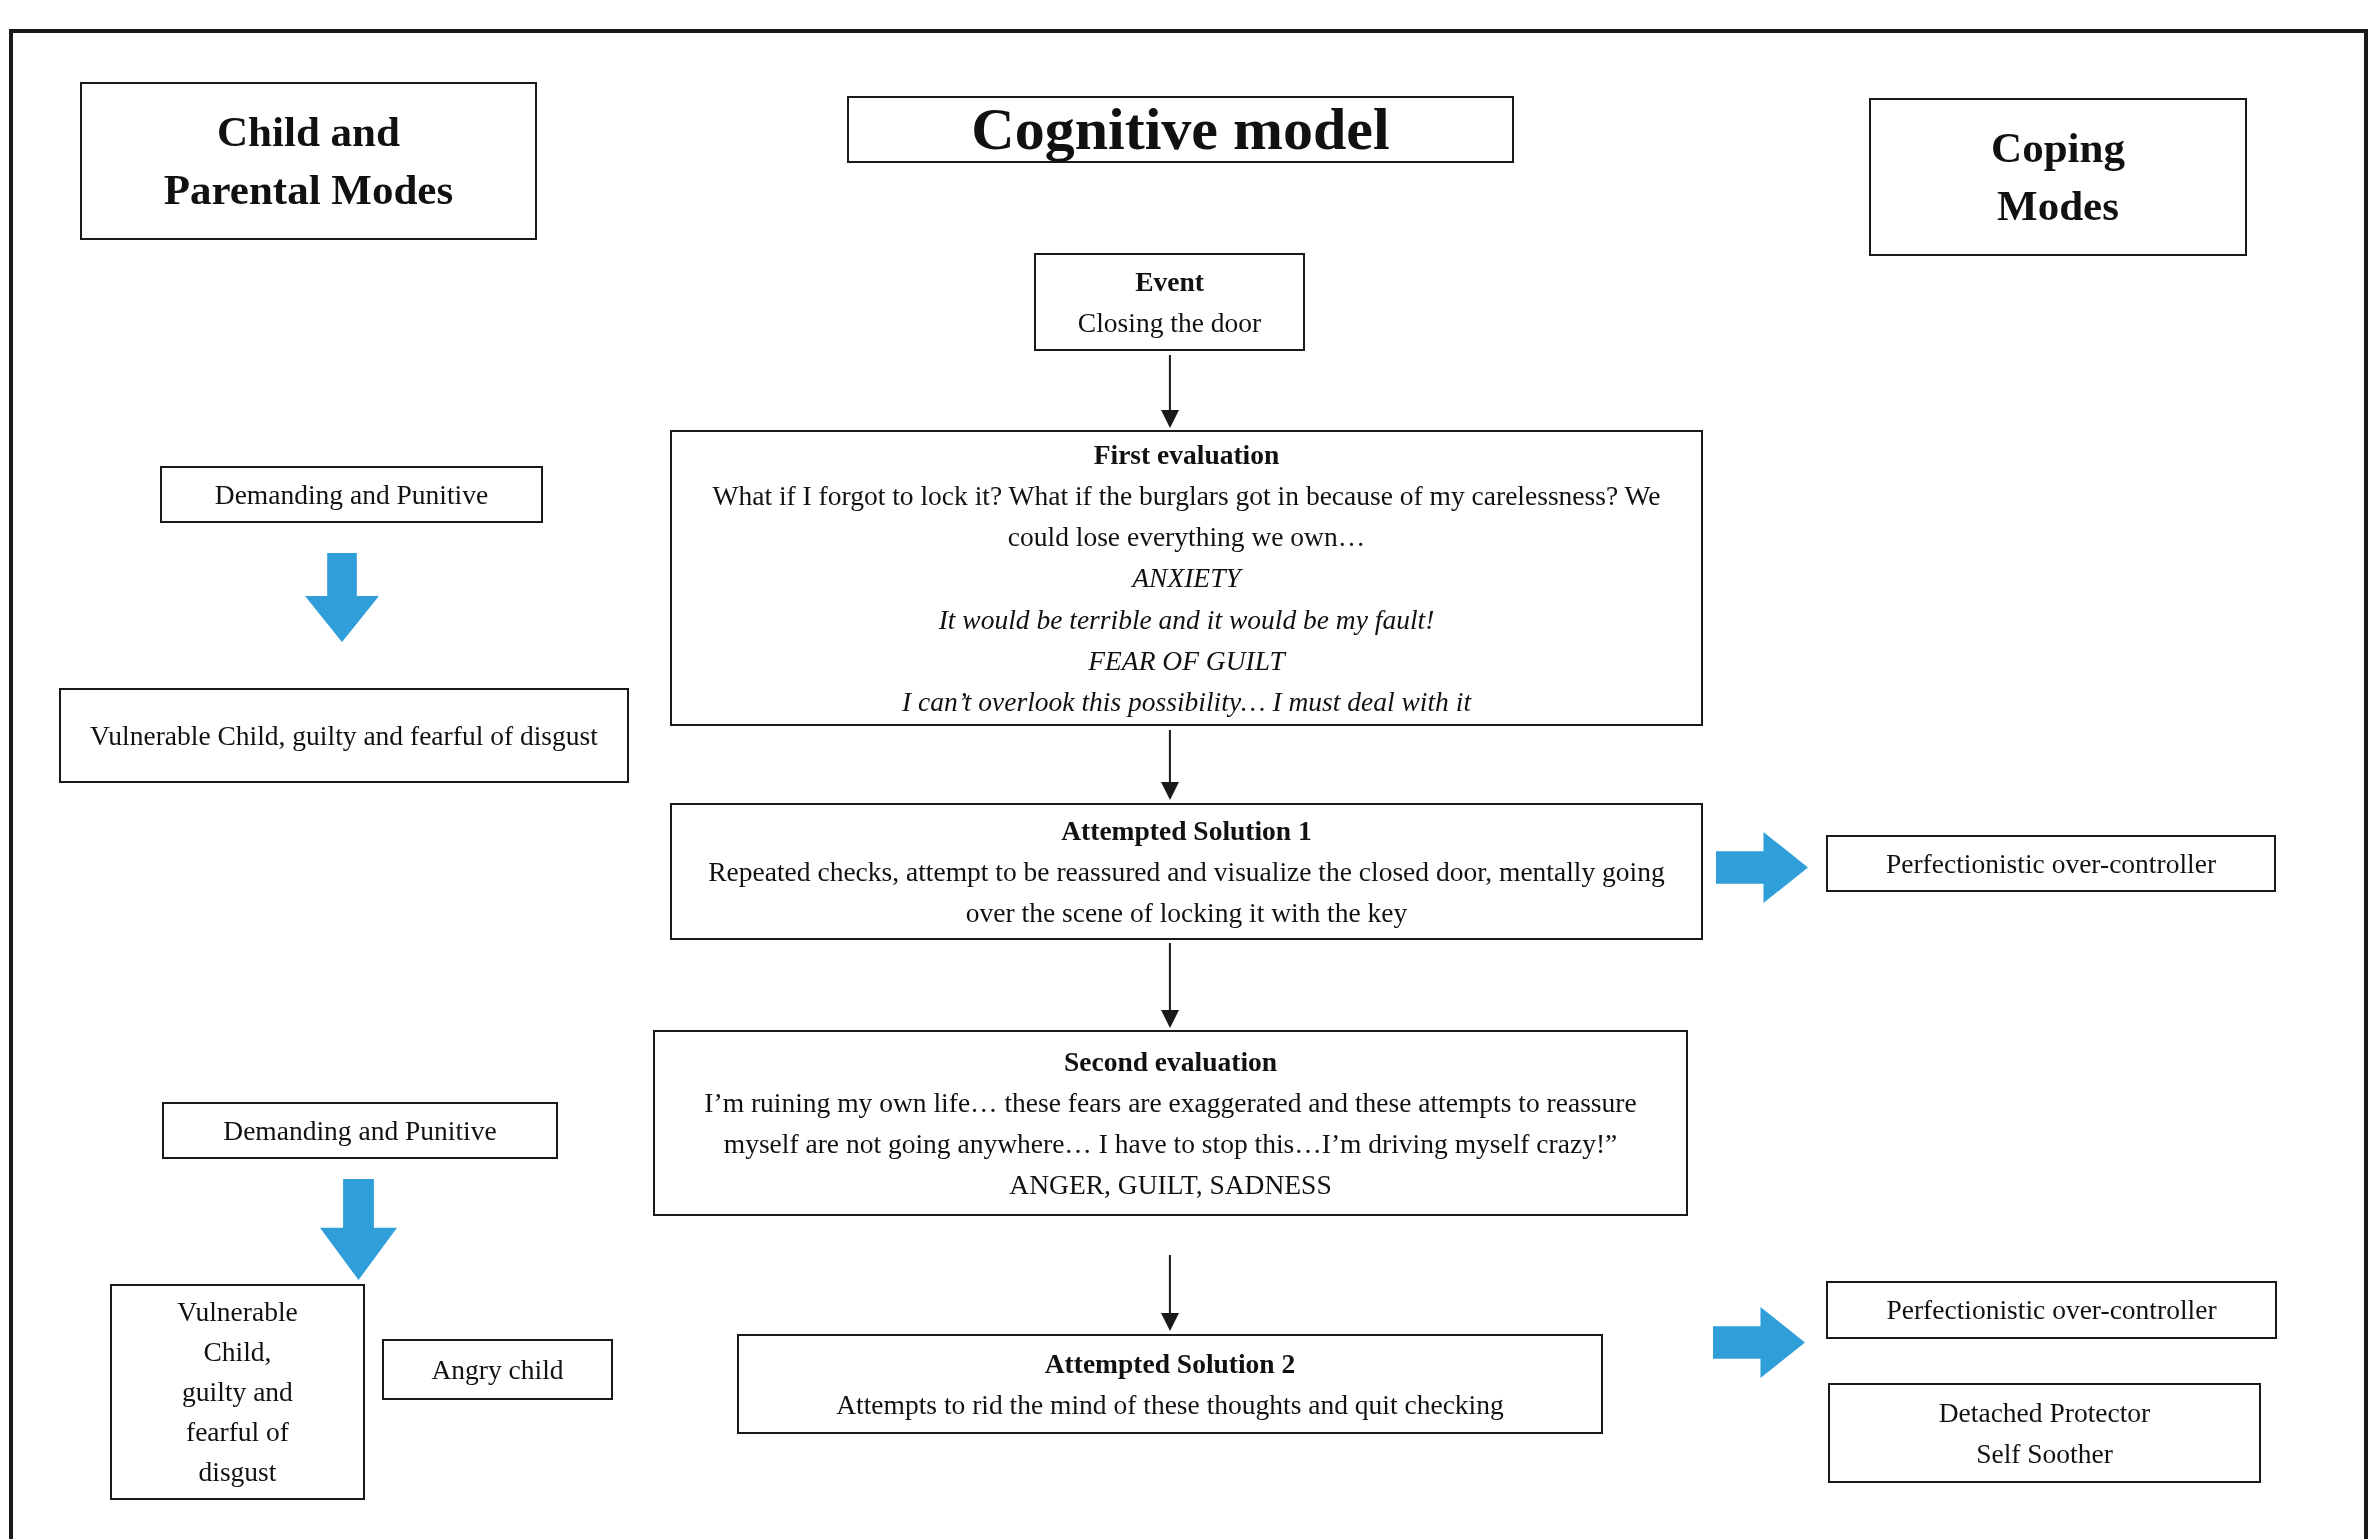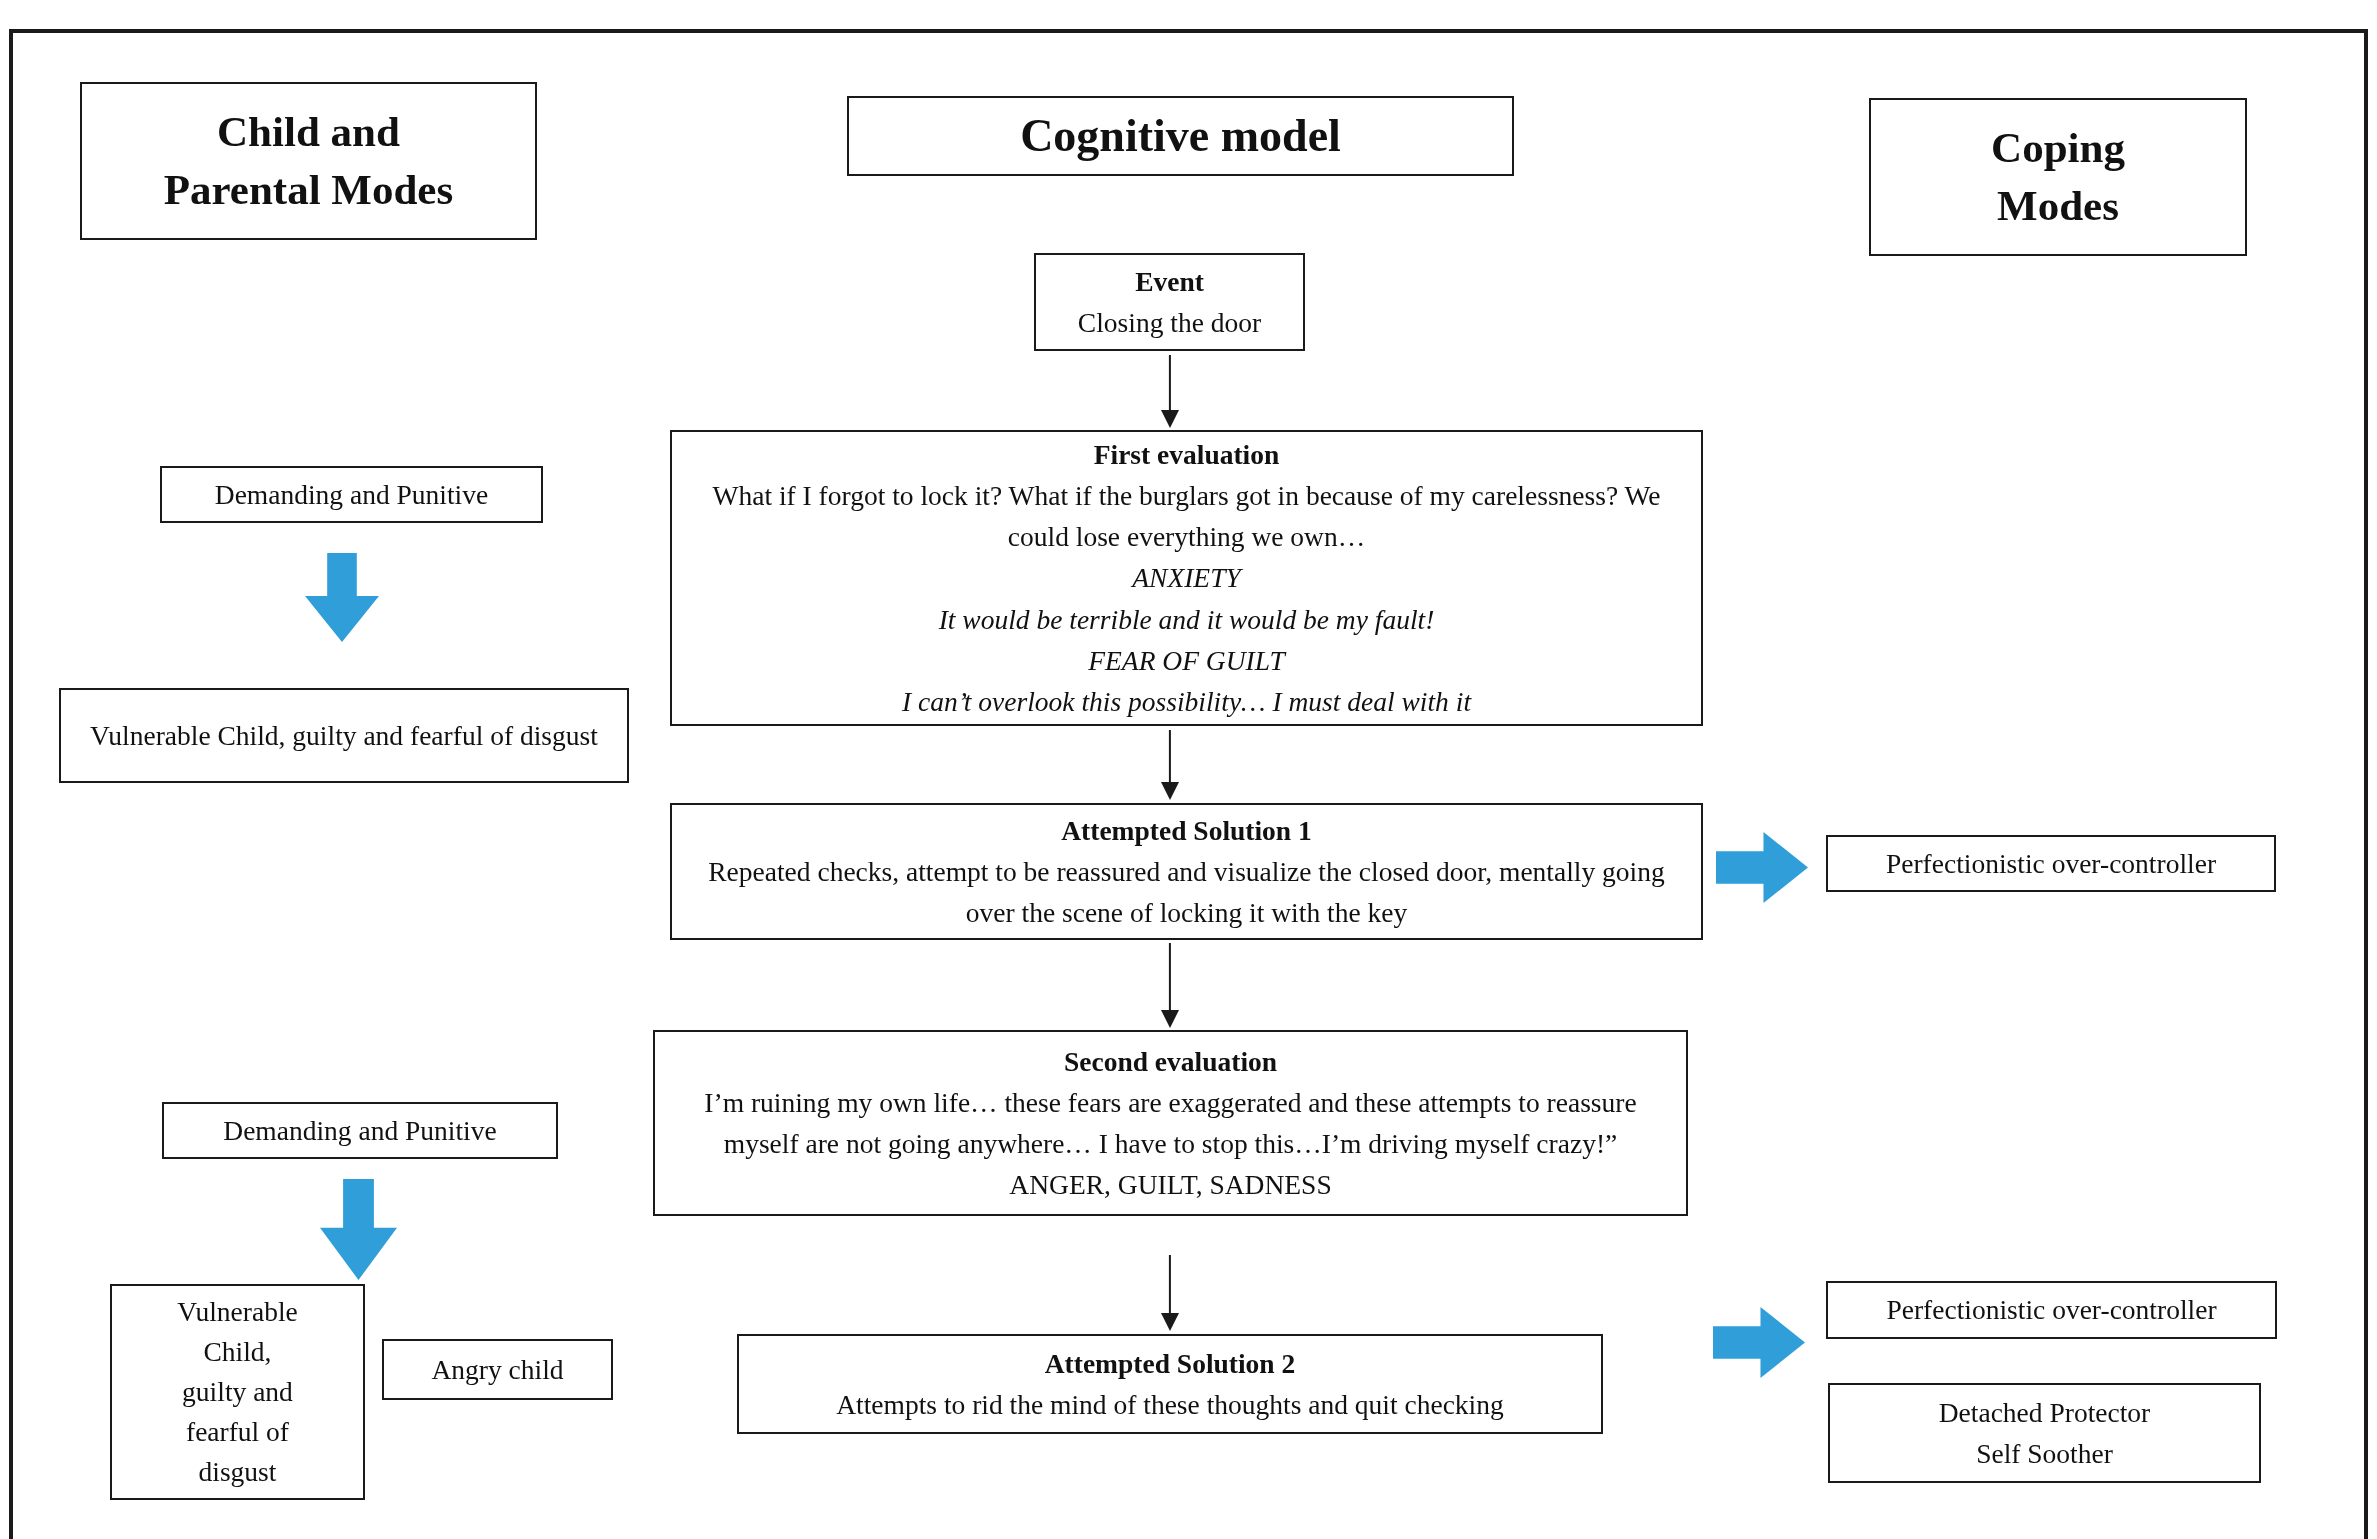--- a/index.html
+++ b/index.html
@@ -31,21 +31,21 @@
     padding: 3px 15px;
     font-size: 27.5px;
     line-height: 1.5;
   }
   .hdr { font-weight: bold; font-size: 43px; line-height: 1.35; }
   .title { font-weight: bold; }
   .italic { font-style: italic; }
 
   
   .b-hdr-left   { left: 67px;   top: 49px; width: 457px; height: 158px; }
-  .b-hdr-center { left: 834px; top: 63px; width: 667px; height: 80px; font-size: 46px; }
+  .b-hdr-center { left: 834px; top: 63px; width: 667px; height: 67px; font-size: 60px; }
   .b-hdr-right  { left: 1856px; top: 65px; width: 378px; height: 158px; }
 
   
   .b-event  { left: 1021px; top: 220px;  width: 271px;  height: 98px; padding-left: 15px; }
   .b-first  { left: 657px;  top: 397px;  width: 1033px; height: 296px; }
   .b-as1    { left: 657px;  top: 770px; width: 1033px; height: 137px; }
   .b-second { left: 640px;  top: 997px; width: 1035px; height: 186px; }
   .b-as2    { left: 724px;  top: 1301px; width: 866px; height: 100px; }
 
   

